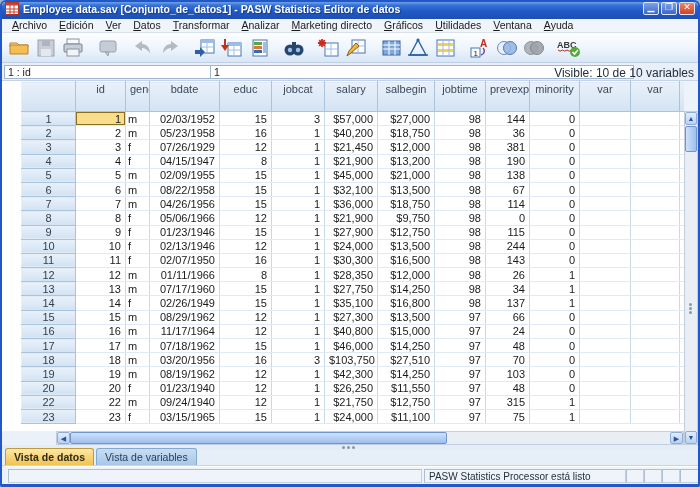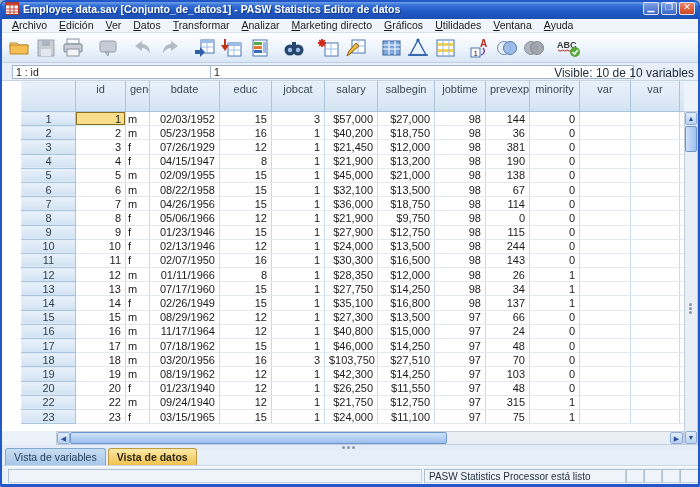--- a/index.html
+++ b/index.html
@@ -28,21 +28,21 @@
   .toolbar{position:absolute;left:0;top:31px;width:696px;height:30px;
     background:linear-gradient(180deg,#FDFEFF 0%,#EDF4FC 55%,#D9E6F5 100%);
     border-bottom:1px solid #BFD0E4;display:flex;align-items:center;padding-left:3px;}
   .tbtn{width:27px;height:26px;display:flex;align-items:center;justify-content:center;flex:none;}
   .tgap{width:8px;flex:none;}
   
   .cellbar{position:absolute;left:0;top:61px;width:696px;height:18px;background:#E8EFF8;
     border-bottom:1px solid #C4D4E6;}
   .cellref,.celledit{position:absolute;top:2px;height:14px;background:#fff;
     border:1px solid #9FB6CC;font-size:10.5px;line-height:12px;padding:0 3px;color:#1A1A1A;}
-  .cellref{left:2px;width:244px;margin-left:8px;}
+  .cellref{left:2px;width:244px;}
   .celledit{left:208px;width:424px;}
   .visiblelbl{position:absolute;right:4px;top:3px;font-size:12px;color:#22303E;}
   
   .gridwrap{position:absolute;left:0;top:79px;width:682px;height:350px;overflow:hidden;
     background:#fff;padding-left:19px;}
   table.grid{border-collapse:collapse;table-layout:fixed;width:682px;}
   .grid th,.grid td{font-size:11px;font-weight:normal;white-space:nowrap;overflow:hidden;
     height:14.2px;padding:0 4px;}
   .grid thead th{background:linear-gradient(180deg,#E9F1FA 0%,#D3E3F3 100%);
     border:1px solid #A9C4DC;border-top-color:#F2F8FD;border-left-color:#E6F0F9;
@@ -716,22 +716,22 @@
   </div>
   <div class="splitter">
     <span class="dots">
         <i></i>
         <i></i>
         <i></i>
       </span>
   </div>
 
   <div class="tabbar">
+    <div class="tab active">Vista de datos</div>
     <div class="tab inactive">Vista de variables</div>
-    <div class="tab active">Vista de datos</div>
   </div>
 
   <div class="statusbar">
     <div class="sect long"></div>
     <div class="sect msg">PASW Statistics Processor está listo</div>
     <div class="sect s1"></div>
     <div class="sect s2"></div>
     <div class="sect s3"></div>
     <div class="sect s4"></div>
   </div>

